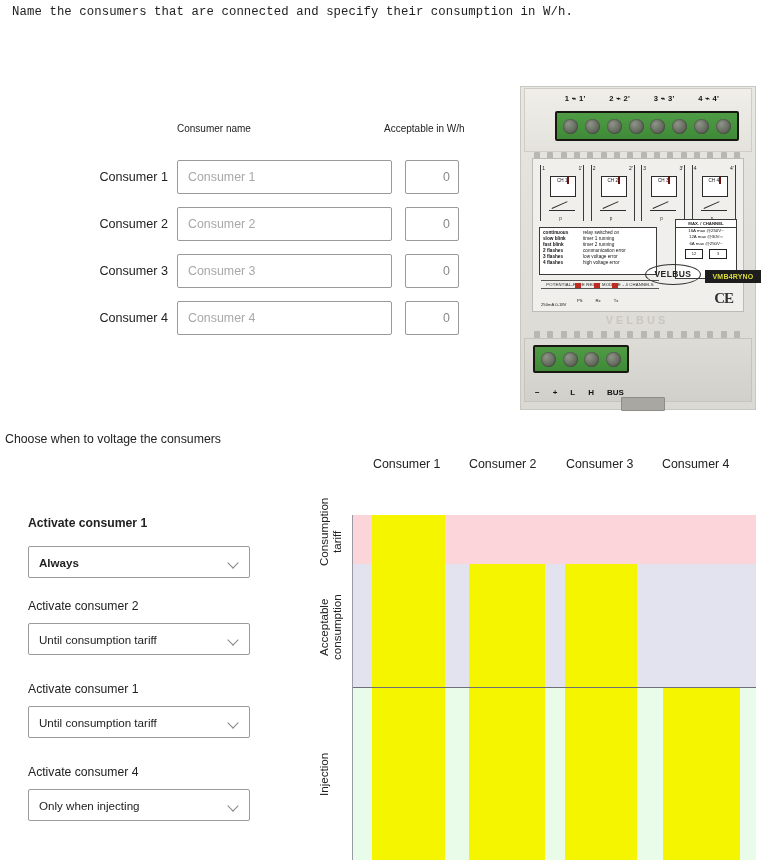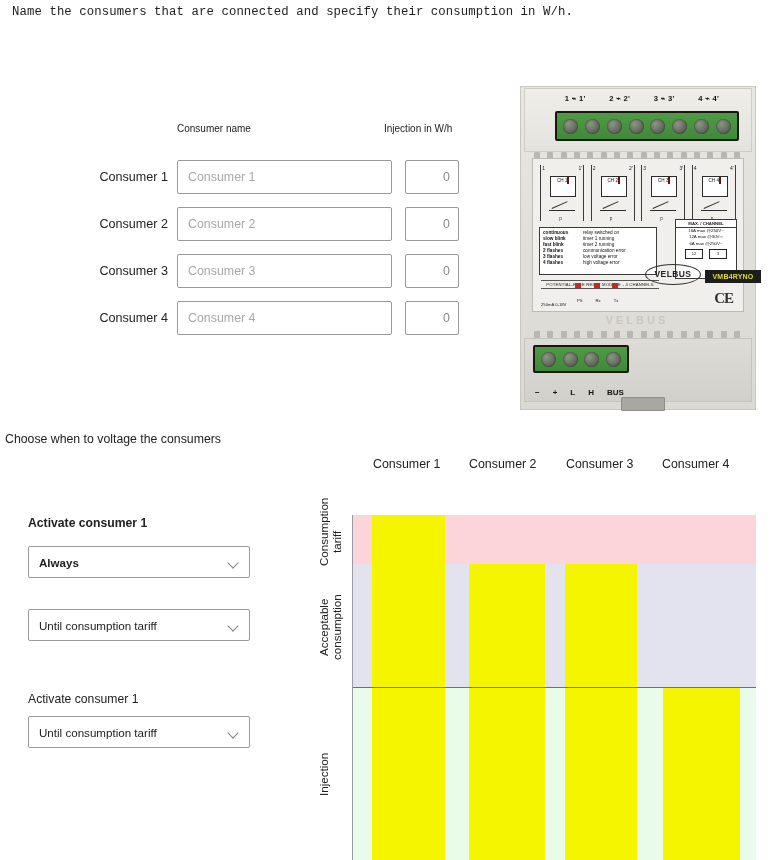--- a/index.html
+++ b/index.html
@@ -206,21 +206,21 @@
     writing-mode:vertical-rl;transform:rotate(180deg);
     line-height:12.5px;white-space:pre-line;
   }
 </style>
 </head>
 <body>
 
 <div class="abs instruction">Name the consumers that are connected and specify their consumption in W/h.</div>
 
 <div class="abs col-head head-name">Consumer name</div>
-<div class="abs col-head head-cons">Injection in W/h</div>
+<div class="abs col-head head-cons">Acceptable in W/h</div>
 
 <div class="abs" style="left:0;top:160px;">
 
   <div style="position:relative;height:47px;">
     <div class="abs row-label" style="left:68px;top:10px;">Consumer 1</div>
     <input class="abs txt-input" style="left: 177px; top: 0px;" placeholder="Consumer 1">
     <input class="abs num-input" style="left: 405px; top: 0px;" value="0">
   </div>
 
   <div style="position:relative;height:47px;">
@@ -415,29 +415,37 @@
 
 <div class="abs" style="left:28px;top:516px;">
   <div style="position:relative;height:83px;font-weight:bold;">
     <div class="field-label">Activate consumer 1</div>
     <div class="select" style="margin-top:16px;">
       <span class="val">Always</span>
       <span class="chev"></span>
     </div>
   </div>
   <div style="position:relative;height:83px;">
+    <div class="field-label">Activate consumer 2</div>
     <div class="select" style="margin-top:10px;">
       <span class="val">Until consumption tariff</span>
       <span class="chev"></span>
     </div>
   </div>
   <div style="position:relative;height:83px;">
     <div class="field-label">Activate consumer 1</div>
     <div class="select" style="margin-top:10px;">
       <span class="val">Until consumption tariff</span>
+      <span class="chev"></span>
+    </div>
+  </div>
+  <div style="position:relative;height:83px;">
+    <div class="field-label">Activate consumer 4</div>
+    <div class="select" style="margin-top:10px;">
+      <span class="val">Only when injecting</span>
       <span class="chev"></span>
     </div>
   </div>
 </div>
 
 <div class="abs ylab" style="left:318px;top:518px;height:48px;">Consumption tariff</div>
 <div class="abs ylab" style="left:318px;top:568px;height:118px;">Acceptable consumption</div>
 <div class="abs ylab" style="left:318px;top:690px;height:168px;">Injection</div>
 
 <div class="abs" id="chart">

